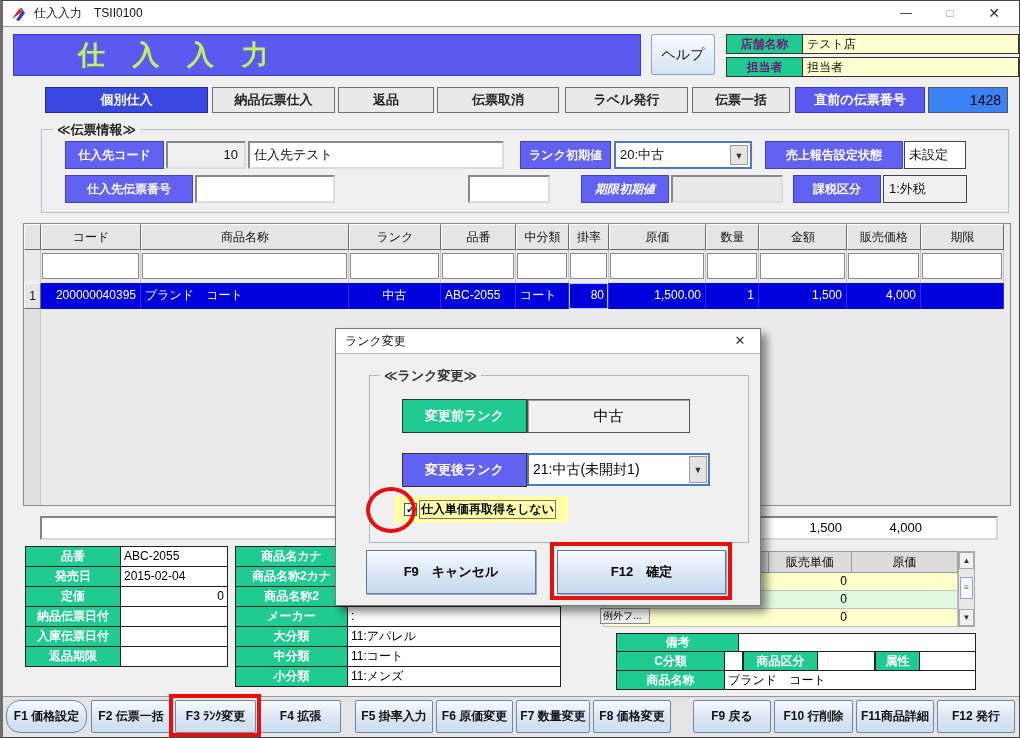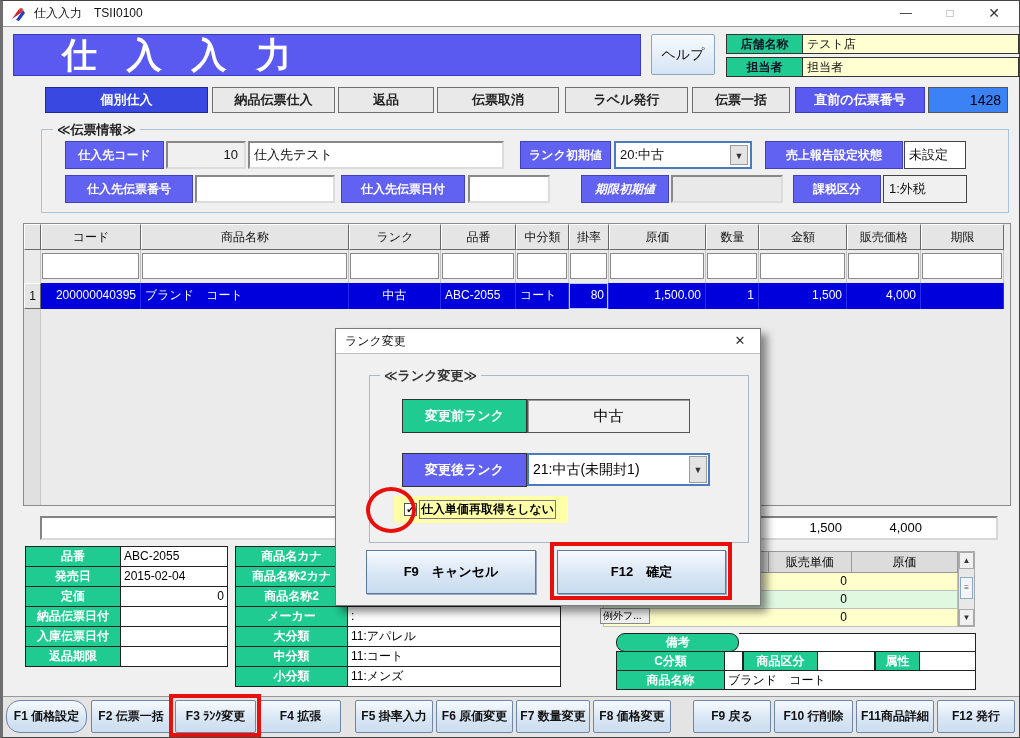--- a/index.html
+++ b/index.html
@@ -11,27 +11,27 @@
   .titlebar { position:absolute; left:0; top:0; width:100%; height:26px; background:#fff;
               border-bottom:1px solid #999; display:flex; align-items:center; }
   .titlebar .ttl { font-size:12px; color:#111; margin-left:8px; }
   .appicon { width:16px; height:16px; margin-left:7px; }
   .wbtn { position:absolute; top:0; width:42px; height:25px; text-align:center; line-height:25px;
           font-size:12px; color:#333; cursor:default; }
   .wbtn.min { right:92px; } .wbtn.max { right:48px; color:#999; } .wbtn.close { right:4px; font-size:14px; }
 
   
   .banner { position:absolute; left:10px; top:33px; width:628px; height:42px; background:#5a5af0;
-            border:1px solid #3a3ac0; color:#ffffff; font-size:35px; font-weight:bold;
-            letter-spacing:10px; line-height:40px; padding-left:48px; }
+            border:1px solid #3a3ac0; color:#bef264; font-size:27px; font-weight:bold;
+            letter-spacing:10px; line-height:40px; padding-left:64px; }
   .helpbtn { position:absolute; left:648px; top:33px; width:64px; height:41px;
              background:linear-gradient(#f8fbff,#d4e3f4); border:1px solid #8aa5c2; border-radius:2px;
              font-size:14px; text-align:center; line-height:39px; color:#111; }
   .hdr-pair { position:absolute; left:723px; width:293px; height:20px; border:1px solid #333; display:flex; }
-  .hdr-pair .glbl { width:76px; background:#1fcb90; color:#0f172a; font-weight:bold; font-size:12px;
+  .hdr-pair .glbl { width:76px; background:#1fcb90; color:#701a75; font-weight:bold; font-size:12px;
                     text-align:center; line-height:18px; border-right:1px solid #333; }
   .hdr-pair .yval { flex:1; background:#ffffd2; font-size:12px; line-height:18px; padding-left:4px; color:#111; }
 
   
   .tab { position:absolute; top:86px; height:26px; background:#e9e9e9; border:1px solid #6f6f6f;
          font-size:13px; font-weight:bold; color:#222; text-align:center; line-height:24px; }
   .tab.active { background:#3848e0; color:#fff; border-color:#222a90; }
   .prevslip-lbl { position:absolute; left:792px; top:86px; width:130px; height:26px; background:#5a5af0;
                   color:#fff; font-weight:bold; font-size:13px; text-align:center; line-height:24px; border:1px solid #3a3ac0; }
   .prevslip-val { position:absolute; left:925px; top:86px; width:80px; height:26px; background:#3b82f6;
@@ -166,21 +166,20 @@
   <div class="blbl" style="left:517px;top:140px;width:91px;height:28px;line-height:26px;">ランク初期値</div>
   <div class="sunken" style="left:611px;top:140px;width:138px;height:28px;line-height:24px;padding-left:4px;border:2px solid #4a7ac0;">
     <span>20:中古</span>
     <span class="combo-arrow">▼</span>
   </div>
   <div class="blbl" style="left:762px;top:140px;width:138px;height:28px;line-height:26px;">売上報告設定状態</div>
   <div class="flat" style="left:901px;top:140px;width:62px;height:28px;line-height:26px;background:#fff;padding-left:4px;">未設定</div>
 
   <div class="blbl" style="left:62px;top:174px;width:128px;height:28px;line-height:26px;">仕入先伝票番号</div>
   <div class="sunken" style="left:192px;top:174px;width:140px;height:28px;"></div>
-  <div class="blbl" style="left:338px;top:174px;width:124px;height:28px;line-height:26px;">仕入先伝票日付</div>
   <div class="sunken" style="left:465px;top:174px;width:82px;height:28px;"></div>
   <div class="blbl" style="left:578px;top:174px;width:88px;height:28px;line-height:26px;font-style:italic;">期限初期値</div>
   <div class="flat" style="left:668px;top:174px;width:112px;height:28px;border:2px inset #dcdcdc;background:#e9e9e9;"></div>
   <div class="blbl" style="left:790px;top:174px;width:88px;height:28px;line-height:26px;">課税区分</div>
   <div class="flat" style="left:880px;top:174px;width:84px;height:28px;line-height:26px;padding-left:5px;">1:外税</div>
 
   <div class="grid">
     <div class="rowstrip"></div>
     <div class="grow">
       <div class="gh" style="width:17px;"></div>
@@ -335,21 +334,21 @@
   </div>
   <div class="pscroll">
     <div class="sbtn">▲</div>
     <div class="sthumb">≡</div>
     <div class="sbtn" style="position:absolute;bottom:0;left:0;right:0;">▼</div>
   </div>
   <div class="exlabel">例外フ...</div>
 
   <div class="dtbl" style="left:613px;top:632px;width:360px;">
     <div class="drow">
-      <div class="dlblg" style="width:131px;height:19px;line-height:17px;border-radius:9px;">備考</div>
+      <div class="dlblg" style="width:131px;height:19px;line-height:17px;">備考</div>
       <div class="dval" style="width:251px;height:19px;line-height:17px;"></div>
     </div>
     <div class="drow" style="margin-top:-1px;">
       <div class="dlblg" style="width:109px;height:20px;line-height:18px;">C分類</div>
       <div class="dval" style="width:18px;height:20px;"></div>
       <div class="dlblg" style="width:75px;height:20px;line-height:18px;">商品区分</div>
       <div class="dval" style="width:57px;height:20px;"></div>
       <div class="dlblg" style="width:45px;height:20px;line-height:18px;">属性</div>
       <div class="dval" style="width:56px;height:20px;"></div>
     </div>

